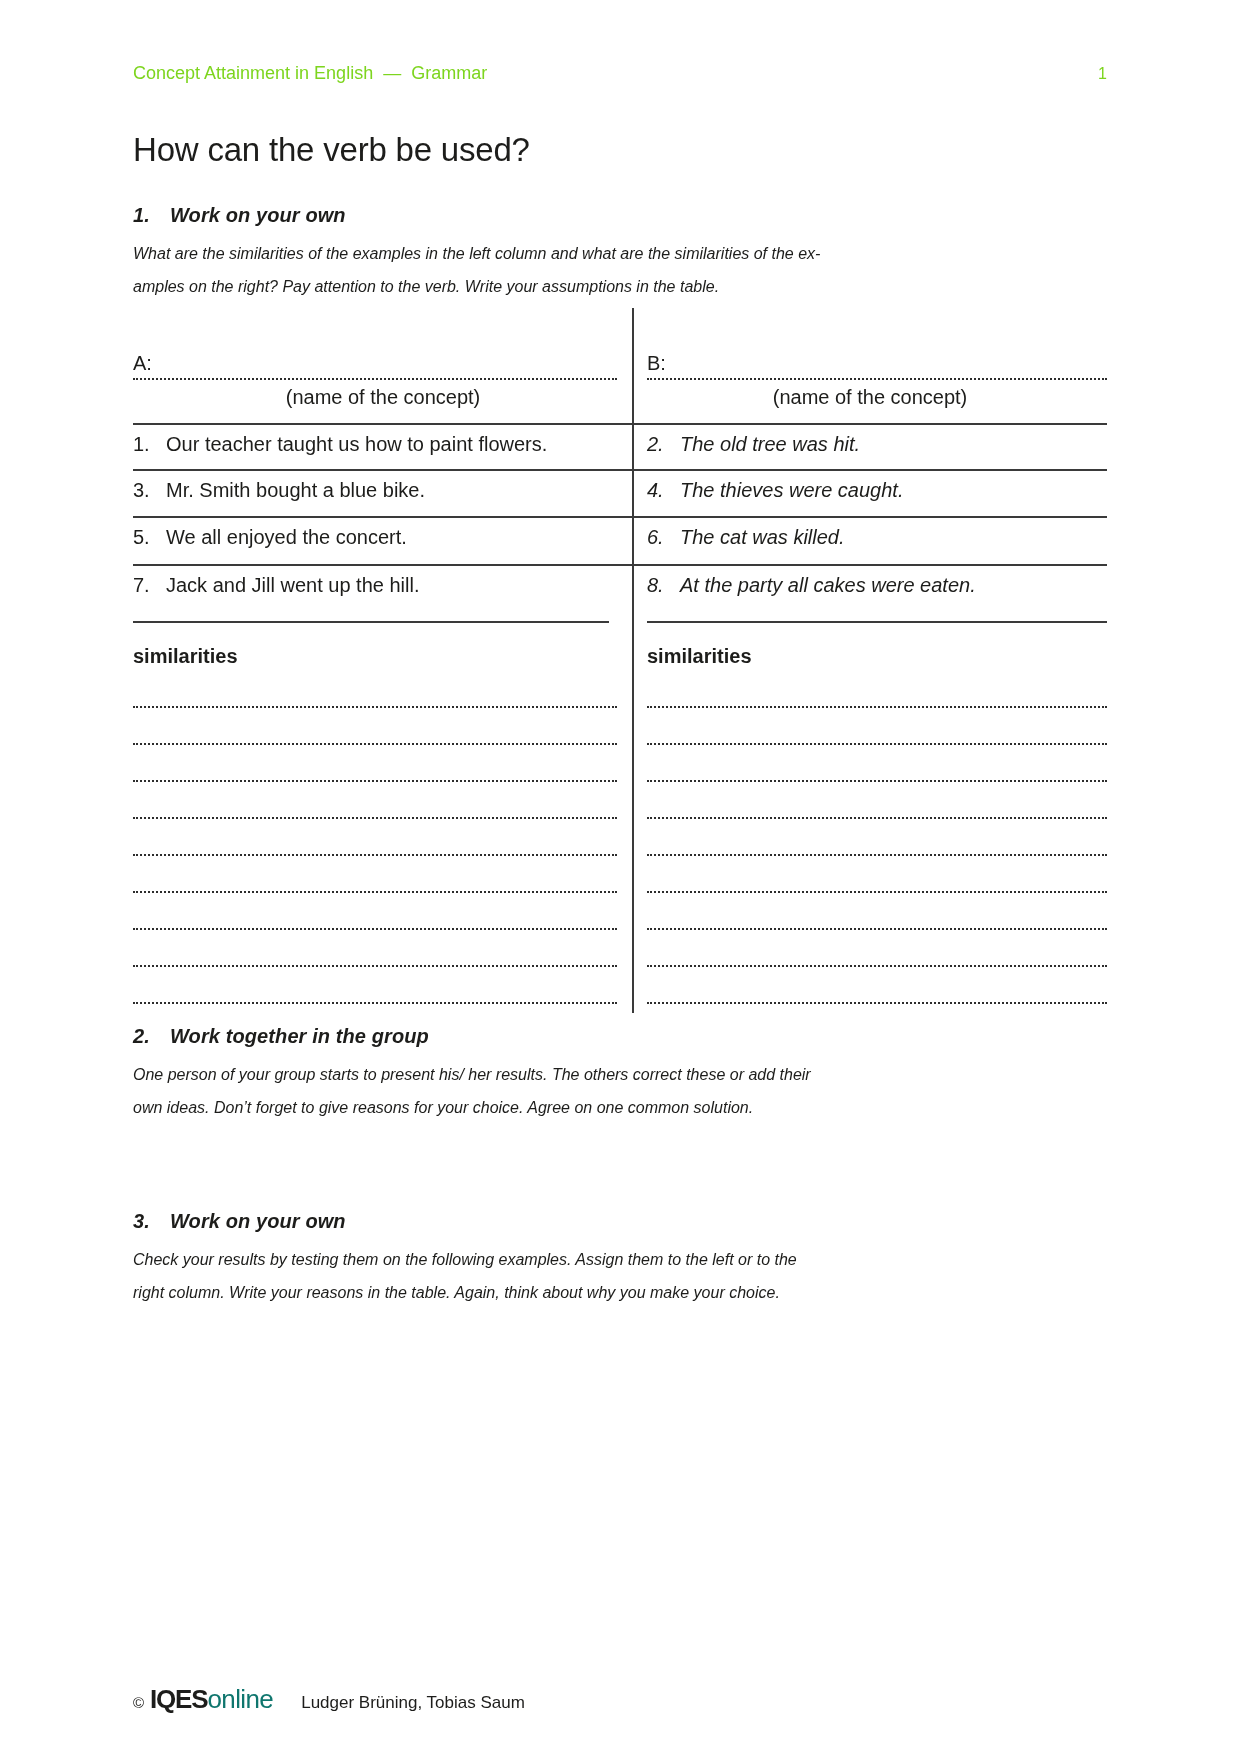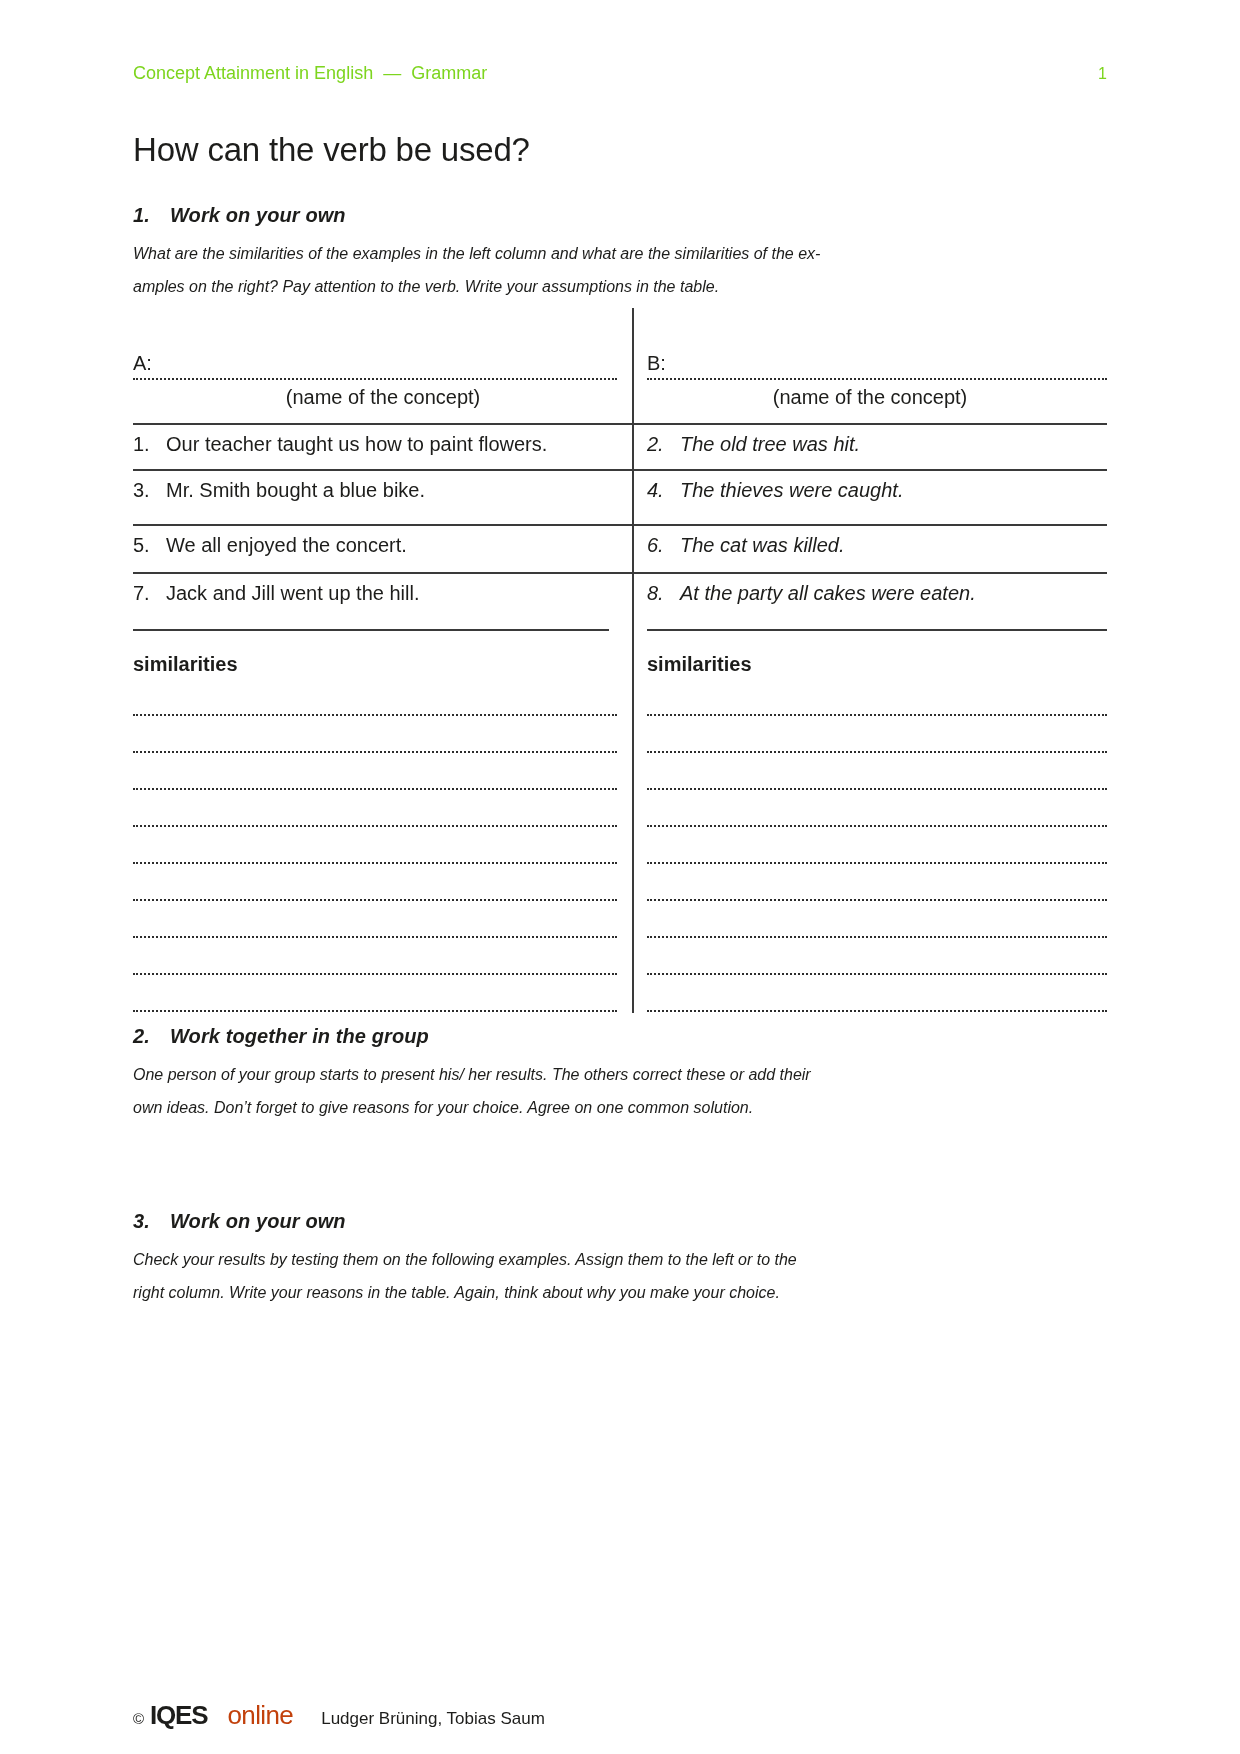--- a/index.html
+++ b/index.html
@@ -54,21 +54,21 @@
   }
   .col-a .concept-line { margin-right:16px; }
   .col-b .concept-line { margin-left:14px; }
   .concept-caption { text-align:center; font-size:20px; padding-top:6px; }
 
   .row {
     box-sizing:border-box; border-bottom:2px solid #3a3a3a;
     padding-top:8px; font-size:20px;
   }
   .row.r1 { height:46px; }
-  .row.r2 { height:55px; }
+  .row.r2 { height:47px; }
   .row.r3 { height:48px; }
   .row.r4 { height:55px; border-bottom:none; }
   .col-b .row { font-style:italic; padding-left:14px; }
   .itm-num { display:inline-block; width:33px; }
 
   .short-rule { height:0; border-top:2px solid #3a3a3a; }
   .col-a .short-rule { margin-right:24px; }
   .col-b .short-rule { margin-left:14px; }
 
   .sim-label { margin-top:22px; height:24px; font-size:20px; font-weight:bold; }
@@ -78,22 +78,22 @@
   .write-line.first { height:39px; }
   .col-a .write-line { margin-right:16px; }
   .col-b .write-line { margin-left:14px; }
 
   
   .doc-footer {
     position:absolute; top:1684px; left:133px;
     display:flex; align-items:baseline;
   }
   .copy { font-size:15px; margin-right:6px; }
-  .brand-iqes { font-size:26px; font-weight:bold; letter-spacing:-1.2px;margin-top:16px; }
-  .brand-online { font-size:26px; color:#c2410c; margin-left:20px; letter-spacing:-0.6px; }
+  .brand-iqes { font-size:26px; font-weight:bold; letter-spacing:-1.2px; }
+  .brand-online { font-size:26px; color:#0f766e; margin-left:0; letter-spacing:-0.6px; }
   .authors { font-size:17px; margin-left:28px; }
 </style>
 </head>
 <body>
 
 <div class="page">
 
   <div class="doc-header">
     <span>Concept Attainment in English  —  Grammar</span>
     <span class="page-num">1</span>

